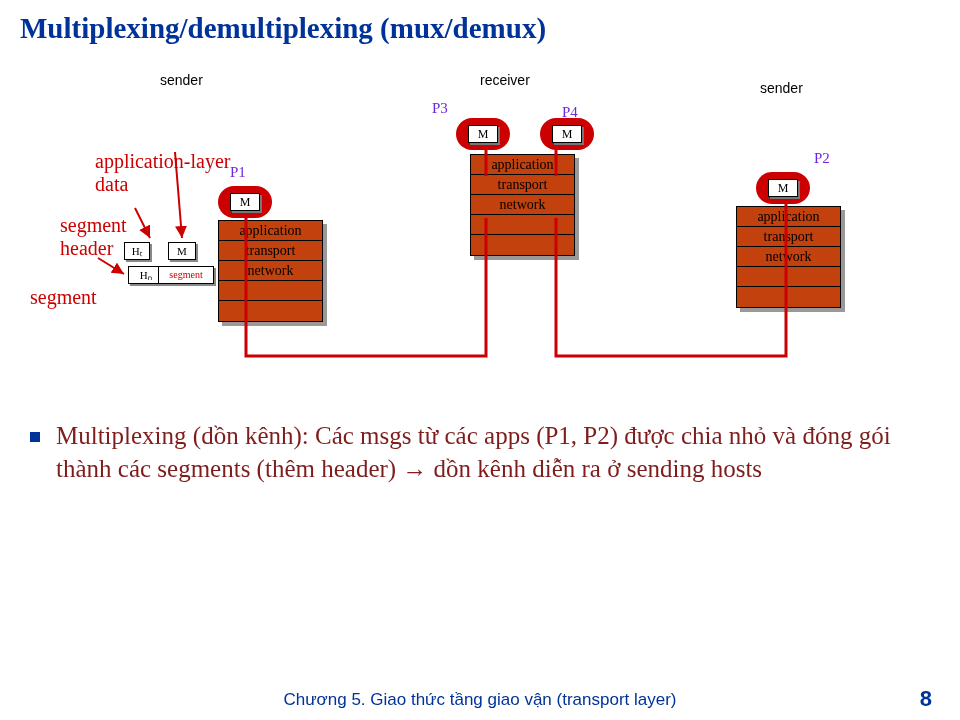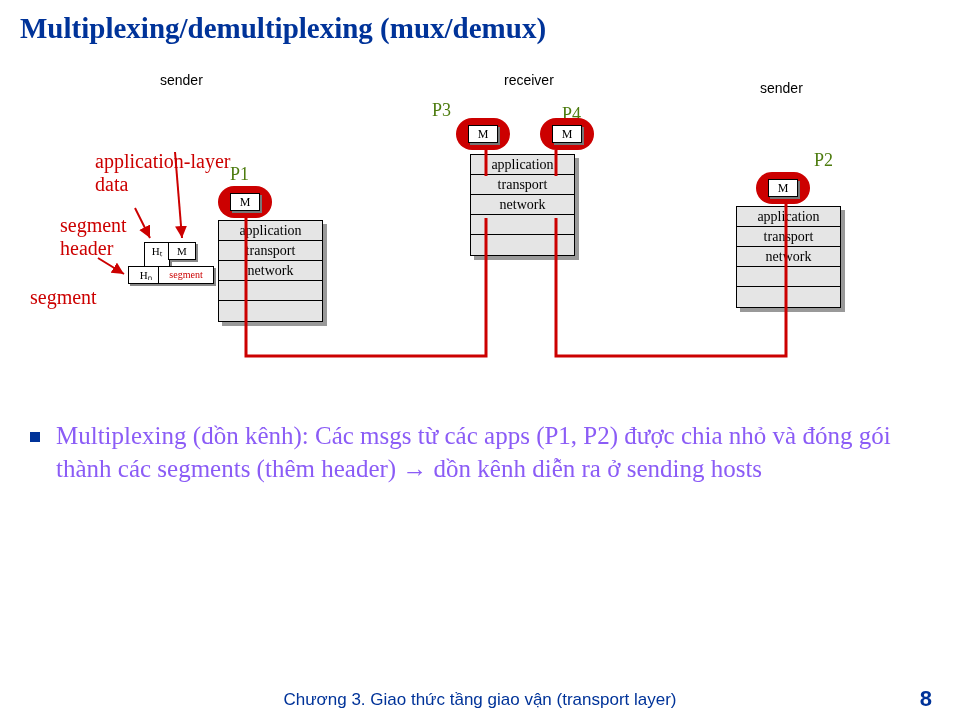--- a/index.html
+++ b/index.html
@@ -36,29 +36,29 @@
   .red-label {
     position: absolute;
     font-family: Liberation Serif, serif;
     font-size: 20px;
     color: #cc0000;
     margin-top: 40px;
   }
   .p-label {
     position: absolute;
     font-family: "Comic Sans MS", cursive;
-    font-size: 18px;
-    color: #4d7c0f;
+    font-size: 15px;
+    color: #6d28d9;
   }
   
   .stack {
     position: absolute;
     width: 105px;
     border: 1px solid #000;
-    background: #e5e5e5;
+    background: #c2410c;
     box-shadow: 4px 4px 0 #999;
   }
   .stack .row {
     border-bottom: 1px solid #000;
     font-family: "Comic Sans MS", cursive;
     font-size: 14px;
     text-align: center;
     line-height: 20px;
     height: 20px;
   }
@@ -110,21 +110,21 @@
     width: 10px;
     height: 10px;
     background: #003399;
     margin-top: 12px;
     margin-right: 16px;
     flex: 0 0 auto;
   }
   .bullets .txt {
     font-size: 25px;
     line-height: 1.3;
-    color: #8b5cf6;
+    color: #7f1d1d;
   }
   .footer {
     position: absolute;
     bottom: 10px;
     left: 0;
     width: 960px;
     text-align: center;
     font-family: Arial, sans-serif;
     font-size: 17px;
     color: #003399;
@@ -146,21 +146,21 @@
   }
 </style>
 </head>
 <body>
 
 <div class="title">Multiplexing/demultiplexing (mux/demux)</div>
 
 <div class="diagram">
 
   <div class="role-label" style="left:160px; top:10px;">sender</div>
-  <div class="role-label" style="left:480px; top:10px;margin-left:24px;">receiver</div>
+  <div class="role-label" style="left:480px; top:10px;">receiver</div>
   <div class="role-label" style="left:760px; top:18px;">sender</div>
 
   <div class="red-label" style="left:95px; top:48px;"><span style="white-space:pre-line;">application-layer
 data</span></div>
   <div class="red-label" style="left:60px; top:112px; white-space:pre-line;">segment
 header</div>
   <div class="red-label" style="left:30px; top:184px;">segment</div>
 
   <div class="p-label" style="left:230px; top:102px;">P1</div>
   <div class="p-label" style="left:432px; top:38px;">P3</div>
@@ -197,21 +197,21 @@
   <div class="proc" style="left:456px; top:56px;">
     <div class="inner">M</div>
   </div>
   <div class="proc" style="left:540px; top:56px;">
     <div class="inner">M</div>
   </div>
   <div class="proc" style="left:756px; top:110px;">
     <div class="inner">M</div>
   </div>
 
-  <div class="segbox" style="left:144px; top:180px; width:26px; height:25px; line-height:16px;">Hₜ</div>
+  <div class="segbox" style="left:124px; top:180px; width:26px; height:18px; line-height:16px;">Hₜ</div>
   <div class="segbox" style="left:168px; top:180px; width:28px; height:18px; line-height:16px;">M</div>
 
   <div class="segbox" style="left:128px; top:204px; width:36px; height:18px; line-height:16px;">Hₙ</div>
   <div class="segbox" style="left:158px; top:204px; width:56px; height:18px; line-height:16px; color:#cc0000; font-size:10px;">segment</div>
 
   <svg class="arrows">
     <defs>
       <marker id="arr-red" markerWidth="8" markerHeight="8" refX="6" refY="3" orient="auto">
         <path d="M0,0 L6,3 L0,6 Z" fill="#cc0000"></path>
       </marker>
@@ -233,14 +233,14 @@
 
 </div>
 
 <div class="bullets">
   <div class="item">
     <div class="sq"></div>
     <div class="txt">Multiplexing (dồn kênh): Các msgs từ các apps (P1, P2)  được chia nhỏ và đóng gói thành các segments (thêm header) → dồn kênh diễn ra ở sending hosts</div>
   </div>
 </div>
 
-<div class="footer">Chương 3. Giao thức tầng giao vận (transport layer)</div>
+<div class="footer">Chương 5. Giao thức tầng giao vận (transport layer)</div>
 <div class="pageno">8</div>
 
 </body></html>

